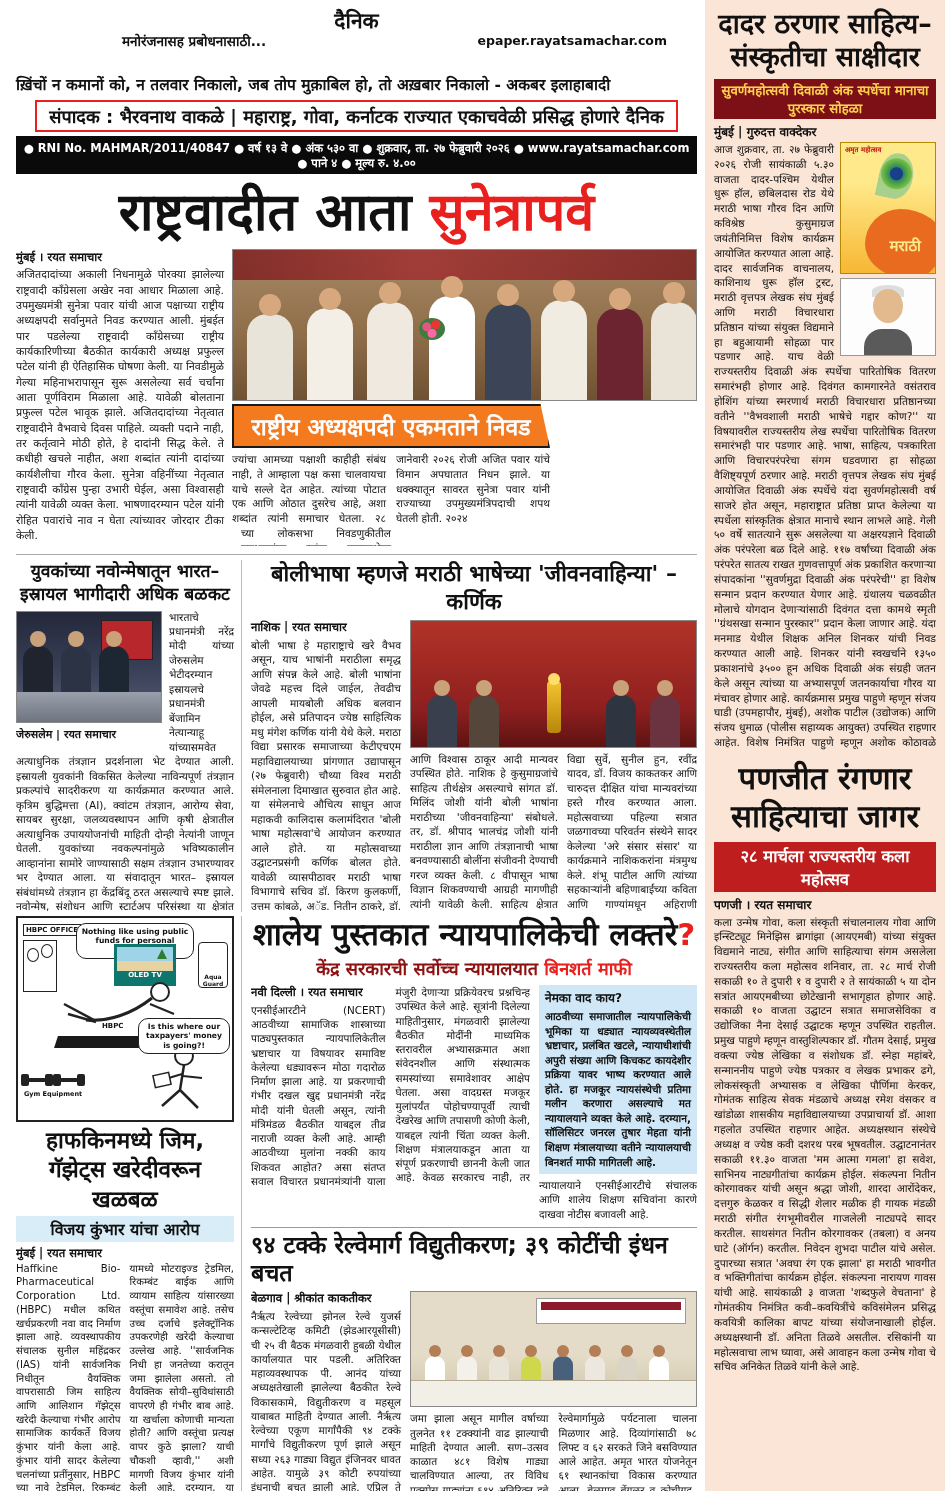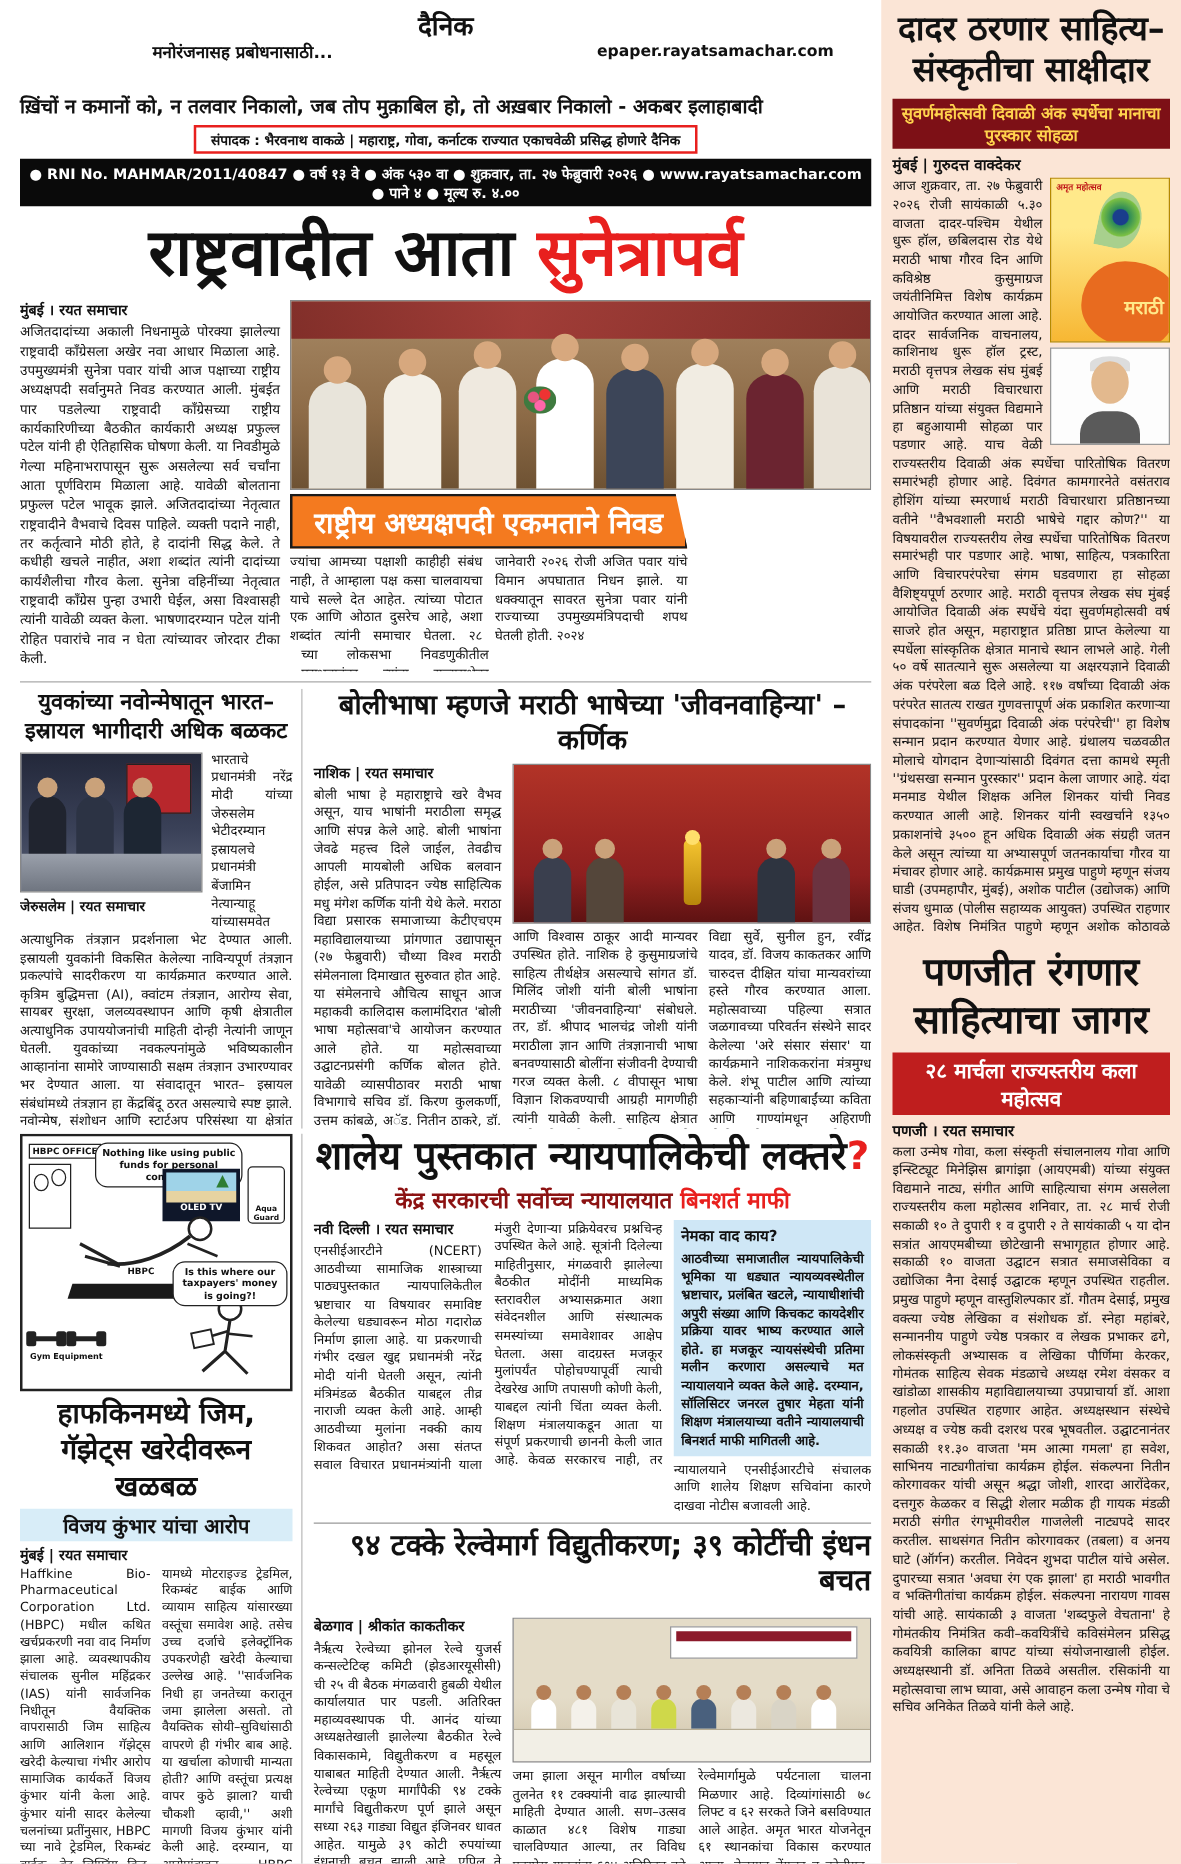--- a/index.html
+++ b/index.html
@@ -10,21 +10,21 @@
   .sidebar { width:240px; background:#fbe5d6; padding:8px 9px; overflow:hidden; }
 
   
   .hdr-top { position:relative; height:46px; }
   .hdr-tag { position:absolute; left:86px; bottom:2px; font-weight:bold; font-size:13.5px;margin-left:20px; }
   .hdr-daily { position:absolute; left:0; right:0; text-align:center; top:0; font-weight:bold; font-size:21px; }
   .hdr-url { position:absolute; right:30px; bottom:4px; font-weight:bold; font-size:12.5px; }
   .masthead { text-align:center; color:#e8201e; font-weight:bold; font-size:74px; line-height:1.02; letter-spacing:-1px; }
   .tagline { text-align:left; font-weight:bold; font-size:15.5px; margin-top:21px; }
   .editorwrap { text-align:center; margin:5px 0 4px; }
-  .editorline { display:inline-block; border:2px solid #e8201e; padding:2px 12px; font-weight:bold; font-size:11px; }
+  .editorline { display:inline-block; border:2px solid #e8201e; padding:2px 12px; font-weight:bold; font-size:18px; }
   .infobar { background:#0a0a0a; color:#fff; font-weight:bold; font-size:11.5px; text-align:center; padding:4px 2px; }
 
   
   .just { text-align:justify; }
   .byline { font-weight:bold; font-size:11.5px; margin-bottom:2px; }
   .rule { border-top:1px solid #aaa; margin:5px 0; }
   .photo { position:relative; overflow:hidden; border:1px solid #888; }
 
   
   .lead-head { text-align:center; font-weight:bold; font-size:52px; line-height:1.25; margin:6px 0 4px; }
@@ -71,21 +71,21 @@
   .boli-c3 { flex:1; margin-left:9px; }
 
   
   .botrow { display:flex; margin-top:4px; }
   .haffkine { width:226px; padding-right:7px; border-right:1px solid #bbb; overflow:hidden; }
   .cartoon { position:relative; height:206px; border:2px solid #222; background:#fff; overflow:hidden; }
   .ct-sign { position:absolute; top:6px; left:5px; border:1px solid #222; font-size:7px; font-weight:bold; padding:1px 2px; }
   .ct-door { position:absolute; top:22px; left:5px; width:34px; height:52px; border:1px solid #222; }
   .ct-head { position:absolute; width:12px; height:14px; border:1px solid #222; border-radius:50%; background:#fff; }
   .bubble { position:absolute; border:1px solid #222; border-radius:10px; background:#fff; font-size:7.6px; font-weight:bold; text-align:center; padding:3px 4px; line-height:1.25; }
-  .ct-tv { position:absolute; top:26px; right:40px; width:62px; height:42px; background:#0f172a; padding:3px; }
+  .ct-tv { position:absolute; top:26px; right:56px; width:62px; height:42px; background:#0f766e; padding:3px; }
   .ct-tv .screen { width:100%; height:24px; background:linear-gradient(180deg,#9fd3e8 60%,#e6d3a1 60%); position:relative; }
   .ct-tv .palm { position:absolute; right:6px; top:2px; width:0; height:0; border-left:5px solid transparent; border-right:5px solid transparent; border-bottom:10px solid #2e7d32; }
   .ct-tv .tvlabel { color:#fff; font-size:7px; font-weight:bold; text-align:center; }
   .ct-aqua { position:absolute; top:24px; right:4px; width:30px; height:46px; border:1px solid #222; border-radius:4px; font-size:6px; font-weight:bold; text-align:center; padding-top:30px; }
   .ct-tread { position:absolute; left:38px; top:118px; width:128px; height:12px; background:#1a1a1a; transform:skewX(-18deg); }
   .ct-treadlabel { position:absolute; left:84px; top:104px; font-size:7px; font-weight:bold; }
   .ct-gym { position:absolute; left:6px; bottom:34px; }
   .dumb { display:inline-block; width:26px; height:4px; background:#222; position:relative; margin-right:6px; }
   .dumb::before,.dumb::after { content:""; position:absolute; top:-4px; width:8px; height:12px; background:#222; border-radius:2px; }
   .dumb::before { left:-3px; } .dumb::after { right:-3px; }
@@ -98,42 +98,42 @@
   .ncert h2 { font-size:31px; text-align:center; line-height:1.2; }
   .ncert .subhead { text-align:center; font-weight:bold; font-size:18px; margin:3px 0 5px; color:#8c1212; }
   .ncert .subhead .brightred { color:#e8201e; }
   .ncert-content { display:flex; }
   .ncert-text { flex:1; columns:2; column-gap:10px; font-size:10.4px; line-height:1.37; height:212px; overflow:hidden; }
   .ncert-side { width:158px; margin-left:9px; }
   .bluebox { background:#cfe7f6; padding:5px 6px; font-size:10.4px; font-weight:bold; line-height:1.4; text-align:justify; }
   .bluebox .bb-title { font-size:12px; margin-bottom:2px; }
   .ncert-note { font-size:10.4px; line-height:1.37; margin-top:4px; text-align:justify; }
   .railway { border-top:1px solid #999; margin-top:6px; padding-top:3px; }
-  .railway h2 { font-size:23.5px; text-align:right; line-height:1.2; margin-bottom:16px; }
+  .railway h2 { font-size:23.5px; text-align:left; line-height:1.2; margin-bottom:4px; }
   .rail-content { display:flex; height:225px; overflow:hidden; }
   .rail-c1 { width:150px; font-size:10.4px; line-height:1.37; }
   .rail-right { flex:1; margin-left:9px; }
   .rail-photo { height:116px; background:linear-gradient(180deg,#e4dcc8 55%,#cfc3a8); margin-bottom:4px; }
   .rail-photo .banner2 { position:absolute; top:6px; right:10px; width:150px; height:26px; background:#fff; border:1px solid #999; }
   .rail-photo .banner2 i { display:block; height:8px; background:#8c1a2b; margin:3px 4px 0; }
   .rail-photo .table2 { position:absolute; bottom:0; left:0; right:0; height:26px; background:#f2efe6; border-top:1px solid #b5ab92; }
   .sitter { position:absolute; bottom:20px; width:20px; height:30px; border-radius:9px 9px 0 0; }
   .sitter::before { content:""; position:absolute; top:-11px; left:50%; margin-left:-6px; width:12px; height:12px; border-radius:50%; background:#b57f56; }
   .rail-cols { columns:2; column-gap:10px; font-size:10.4px; line-height:1.37; height:102px; overflow:hidden; }
 
   
   .sb-h1 { font-size:27px; font-weight:bold; text-align:center; line-height:1.22; }
   .sb-sub1 { background:#7d1016; color:#ffd24d; font-weight:bold; font-size:13.2px; text-align:center; padding:2px 2px; margin:5px 0 4px; }
   .sb-byline { font-weight:bold; font-size:12px; margin-bottom:2px; }
   .sb-float { float:right; width:96px; margin:0 0 4px 6px; }
   .sb-poster { position:relative; height:132px; background:linear-gradient(180deg,#ffe98a 30%,#f7b733); border:1px solid #b58900; overflow:hidden; }
   .sb-poster .badge { position:absolute; top:4px; left:4px; font-size:7px; color:#c01818; font-weight:bold; width:40px; line-height:1.1; }
   .sb-poster .feather { position:absolute; top:10px; left:38px; width:34px; height:46px; border-radius:50% 50% 50% 0; background:radial-gradient(circle at 50% 45%, #1a3e8c 6px, #2e8b57 7px, #7bc043 15px, transparent 16px),#a8d08d; transform:rotate(12deg); }
   .sb-poster .map { position:absolute; bottom:-6px; right:-8px; width:78px; height:70px; background:#e86b1f; border-radius:45% 55% 40% 60%/50% 45% 55% 50%; }
-  .sb-poster .mtxt { position:absolute; bottom:18px; right:4px; color:#ffe98a; font-weight:bold; font-size:15px;text-align:right; }
+  .sb-poster .mtxt { position:absolute; bottom:18px; right:14px; color:#ffe98a; font-weight:bold; font-size:15px;text-align:right; }
   .sb-portrait { position:relative; height:78px; background:#fdfdfd; border:1px solid #999; margin-top:4px; overflow:hidden; }
   .sb-portrait .face { position:absolute; top:10px; left:50%; margin-left:-15px; width:30px; height:34px; border-radius:50%; background:#e3b98e; }
   .sb-portrait .hair { position:absolute; top:6px; left:50%; margin-left:-16px; width:32px; height:12px; border-radius:50% 50% 0 0; background:#ddd; }
   .sb-portrait .coat { position:absolute; bottom:0; left:50%; margin-left:-24px; width:48px; height:26px; border-radius:18px 18px 0 0; background:#5a5a5a; }
   .sb-body { font-size:10.6px; line-height:1.4; text-align:justify; }
   .sb-a1-body { height:608px; overflow:hidden; }
   .sb-h2 { font-size:31px; font-weight:bold; text-align:center; line-height:1.22; margin-top:10px; }
   .sb-sub2 { background:#bf1e1e; color:#fff; font-weight:bold; font-size:16.5px; text-align:center; padding:2px 0; margin:6px 0 4px; }
   .sb-a2-body { height:520px; overflow:hidden; }
 </style>

